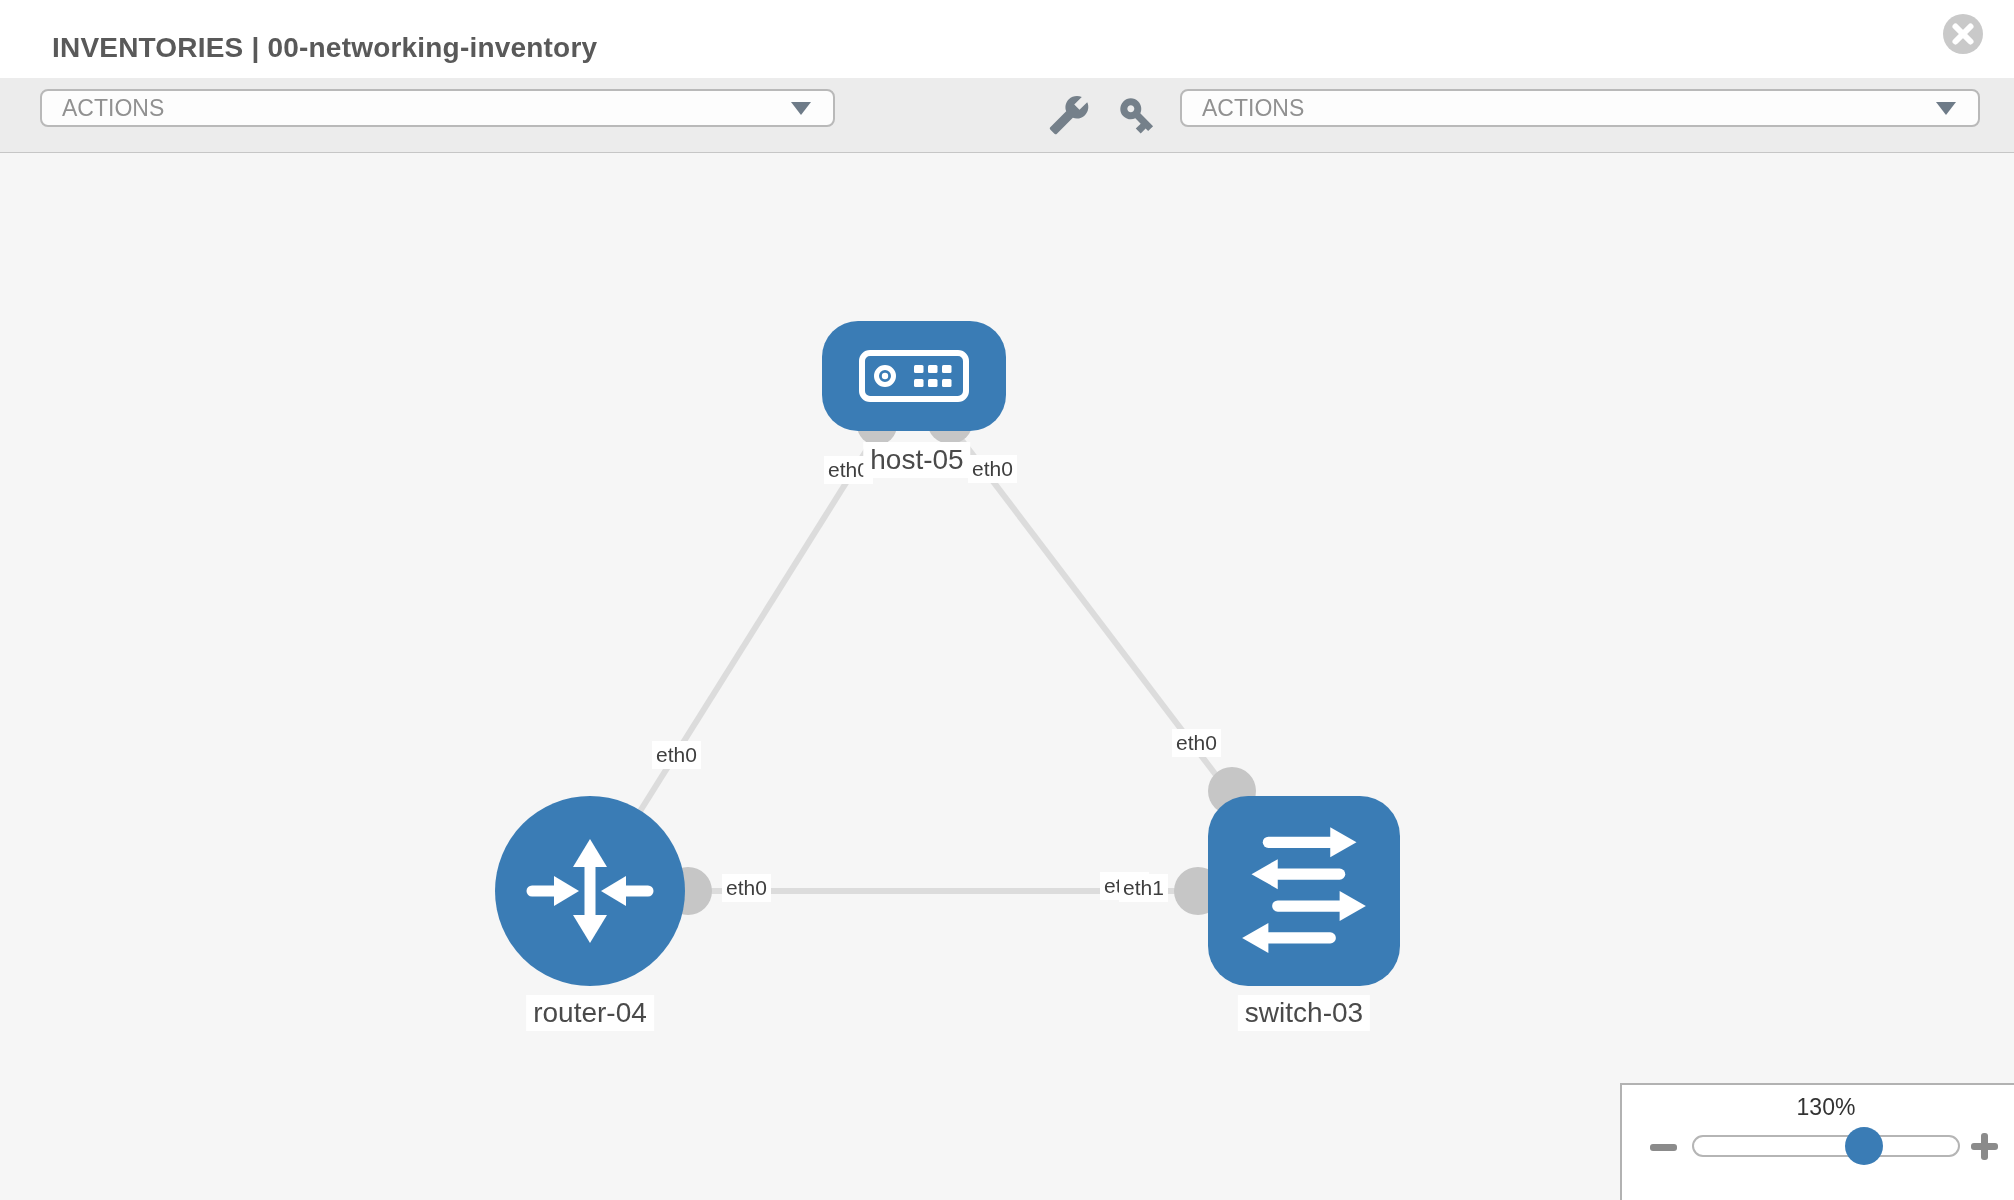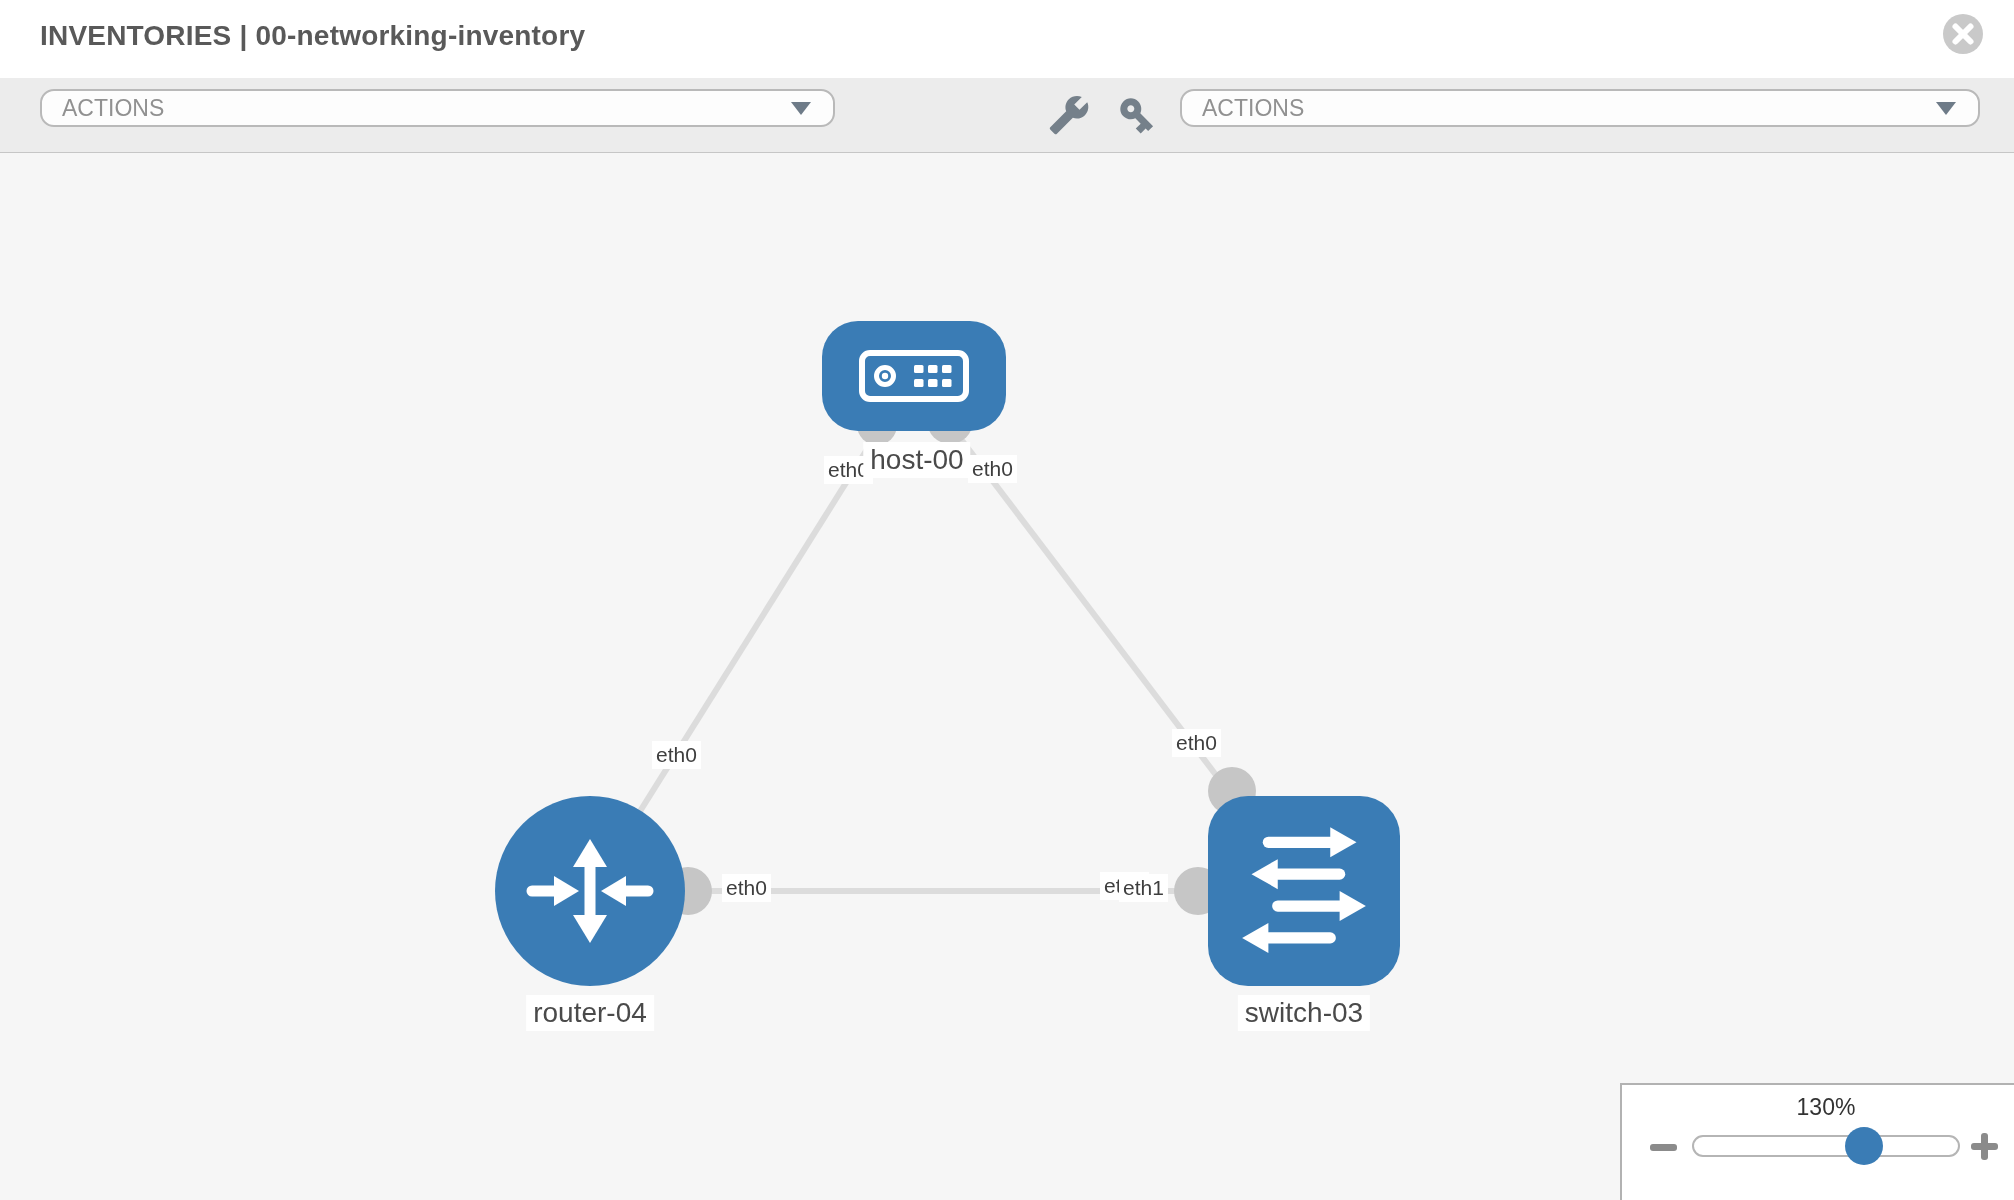--- a/index.html
+++ b/index.html
@@ -7,32 +7,32 @@
     width:2014px; height:1200px; overflow:hidden;
     font-family:"Liberation Sans", sans-serif;
     background:#ffffff;
   }
   .app { position:relative; width:2014px; height:1200px; }
 
   
   .header { position:absolute; top:0; left:0; width:2014px; height:78px; background:#ffffff; }
   .page-title {
     position:absolute; left:40px; top:0; height:78px; line-height:72px;
-    font-size:28px; font-weight:700; color:#595959; letter-spacing:.2px; margin:0;
+    font-size:28px; font-weight:700; color:#595959; letter-spacing:.2px; margin:12px;
   }
   .close-btn { position:absolute; right:30px; top:13px; width:42px; height:42px; cursor:pointer; }
 
   
   .toolbar {
     position:absolute; top:78px; left:0; width:2014px; height:74px;
     background:#ececec; border-bottom:1px solid #c6c6c6; box-sizing:content-box;
   }
   .dropdown {
     position:absolute; top:11px; height:38px; box-sizing:border-box;
-    background:#fdfdfd; border:2px solid #b9b9b9; border-radius:14px;
+    background:#fdfdfd; border:2px solid #b9b9b9; border-radius:8px;
     display:flex; align-items:center; padding:0 20px; cursor:pointer;
   }
   .dd-actions { left:40px;  width:795px; }
   .dd-search  { left:1180px; width:800px; }
   .dd-label { font-size:23px; color:#919191; }
   .caret {
     position:absolute; right:22px; top:50%; margin-top:-6px;
     width:0; height:0;
     border-left:10px solid transparent; border-right:10px solid transparent;
     border-top:13px solid #6e7b88;
@@ -199,21 +199,21 @@
     </div>
 
     <span class="iface-label lbl-host-eth-left">eth0</span>
     <span class="iface-label lbl-host-eth-right">eth0</span>
     <span class="iface-label lbl-link1-eth">eth0</span>
     <span class="iface-label lbl-link2-eth">eth0</span>
     <span class="iface-label lbl-link3-eth0">eth0</span>
     <span class="iface-label lbl-eth1-back">eth1</span>
     <span class="iface-label lbl-eth1-front">eth1</span>
 
-    <span class="node-label lbl-host-name">host-00</span>
+    <span class="node-label lbl-host-name">host-05</span>
     <span class="node-label lbl-router-name">router-04</span>
     <span class="node-label lbl-switch-name">switch-03</span>
 
     <div class="zoom-panel">
       <div class="zoom-level">130%</div>
       <div class="z-minus"></div>
       <div class="z-track"></div>
       <div class="z-thumb"></div>
       <div class="z-plus">
         <div class="h"></div>

